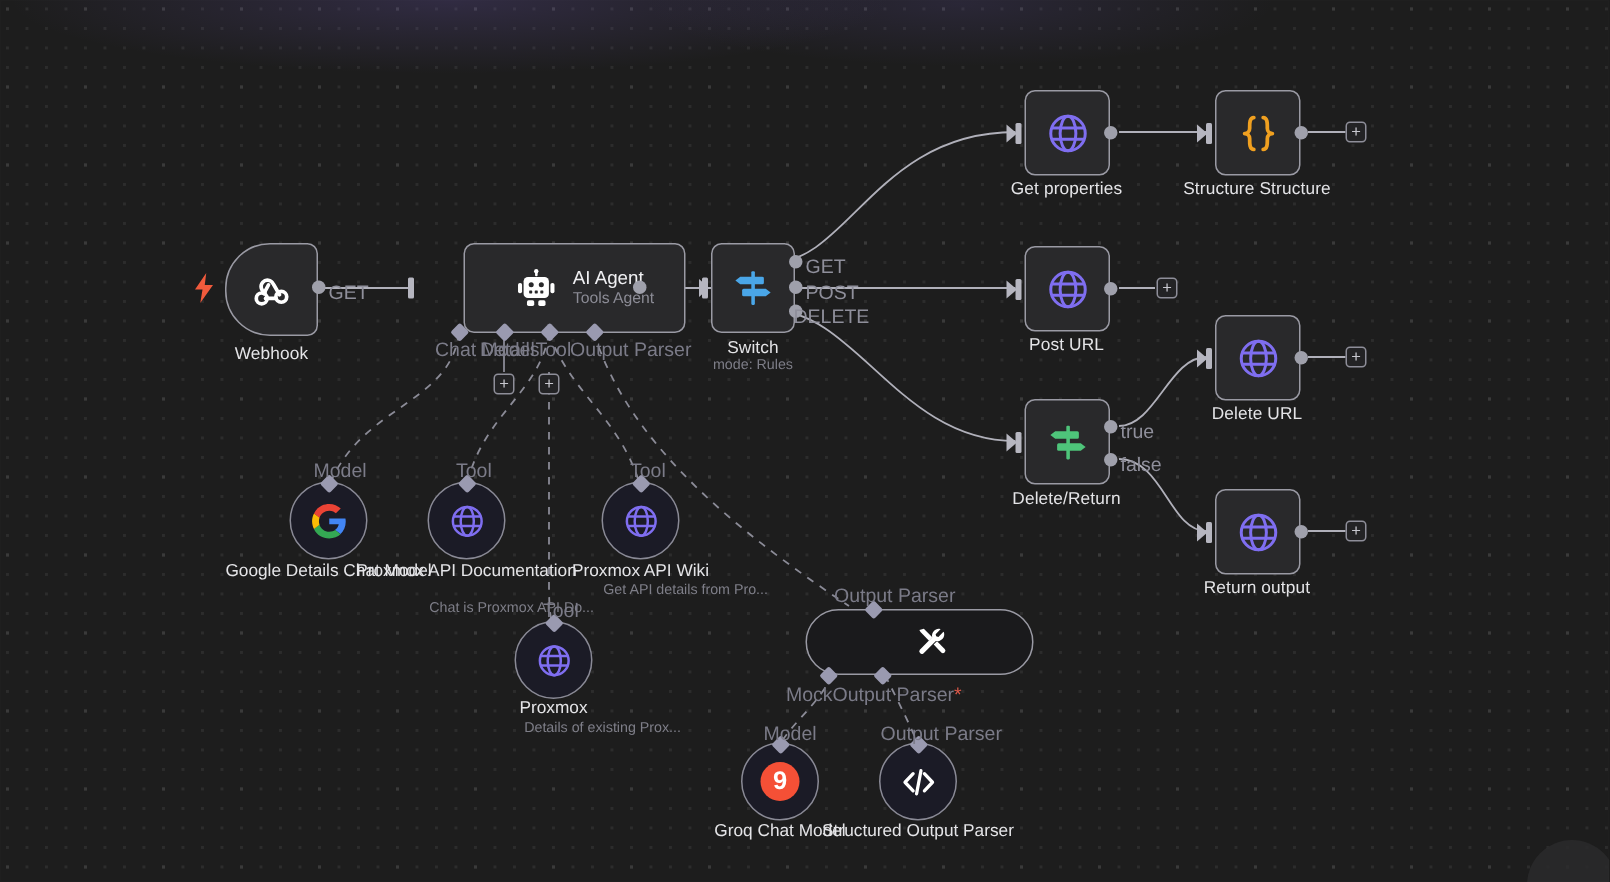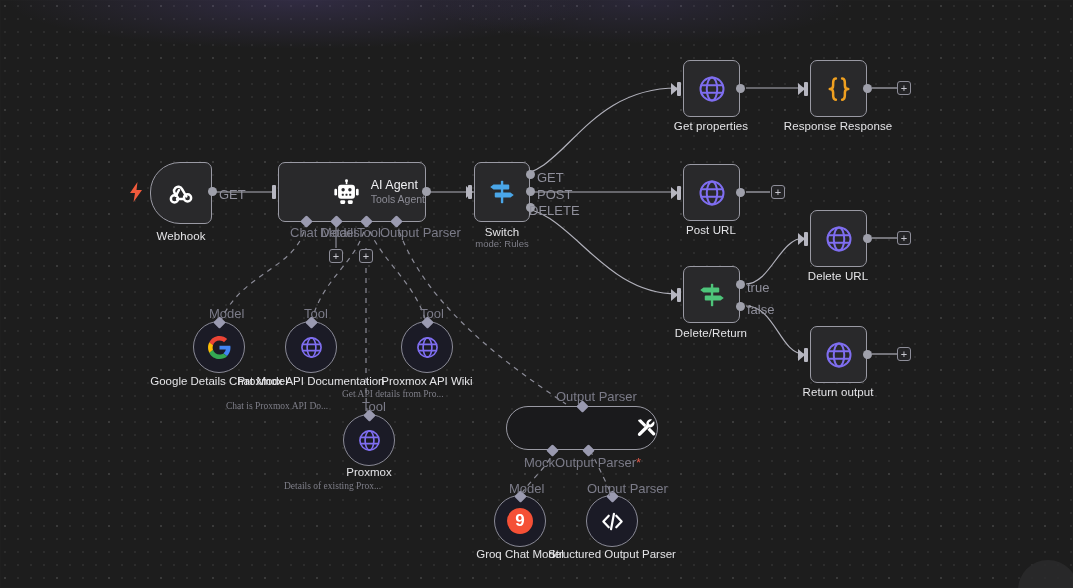--- a/index.html
+++ b/index.html
@@ -37,21 +37,21 @@
 
   
   .nbox {
     position: absolute;
     background: #29292b;
     border: 1px solid #9a9aa4;
     border-radius: 7px;
     display: flex; align-items: center; justify-content: center;
   }
   .nbox.trigger { border-radius: 30px 7px 7px 30px; }
-  .nbox.wide { justify-content: flex-end; padding-left: 14px; border-radius: 7px; }
+  .nbox.wide { justify-content: center; padding-left: 14px; border-radius: 7px; margin-left: 31px; }
   .nbox.pill { border-radius: 22px; }
 
   .nlabel {
     position: absolute;
     text-align: center;
     color: #e4e4e7;
     font-size: 11.5px;
     line-height: 13.5px;
     white-space: nowrap;
     letter-spacing: 0.1px;
@@ -71,23 +71,23 @@
     width: 52px; height: 52px; border-radius: 50%;
     background: #1b1b26;
     border: 1px solid #8a8a96;
     display: flex; align-items: center; justify-content: center;
   }
   .circlbl {
     position: absolute; text-align: center; width: 150px;
     color: #e4e4e7; font-size: 11.5px; line-height: 13.5px;
   }
   .circsub {
-    position: absolute; text-align: left; width: 170px;
+    position: absolute; text-align: right; width: 170px;
     color: #7e7e88; font-size: 9.5px; line-height: 12px;
-    white-space: nowrap; overflow: hidden; text-overflow: ellipsis; font-family: Liberation Serif, serif;
+    white-space: nowrap; overflow: hidden; text-overflow: ellipsis;
   }
 
   
   .dot {
     position: absolute; width: 9px; height: 9px; border-radius: 50%;
     background: #9fa0ab;
   }
   .diamond {
     position: absolute; width: 9px; height: 9px; background: #9a9ab0;
     transform: rotate(45deg); border-radius: 1.5px;
@@ -309,21 +309,21 @@
             <path d="M9.5 3.5 C7 3.5 7.3 7.2 7.3 9.2 C7.3 11 6 12 4.6 12 C6 12 7.3 13 7.3 14.8 C7.3 16.8 7 20.5 9.5 20.5"></path>
             <path d="M14.5 3.5 C17 3.5 16.7 7.2 16.7 9.2 C16.7 11 18 12 19.4 12 C18 12 16.7 13 16.7 14.8 C16.7 16.8 17 20.5 14.5 20.5"></path>
           </g>
         </svg>
       </span>
     </div>
     <div class="instub" style="left:804px; top:82px;"></div>
     <div class="inarrow" style="left:798px; top:83px;"></div>
     <div class="dot" style="left:863px; top:84px;"></div>
     <div class="plusbtn" style="left:897px; top:81px;">+</div>
-    <div class="nlabel" style="left:768px; top:120px; width:140px;">Response Response</div>
+    <div class="nlabel" style="left:768px; top:120px; width:140px;">Structure Structure</div>
   </div>
 
   <div>
     <div class="nbox" style="left:683px; top:164px; width:57px; height:57px;">
       <span>
         <svg width="30" height="30" viewBox="0 0 24 24" class="icon-svg">
           <g fill="none" stroke="#7f6ef0" stroke-width="1.6">
             <circle cx="12" cy="12" r="9.2"></circle>
             <ellipse cx="12" cy="12" rx="4.2" ry="9.2"></ellipse>
             <path d="M3 9 H21 M3 15 H21"></path>

